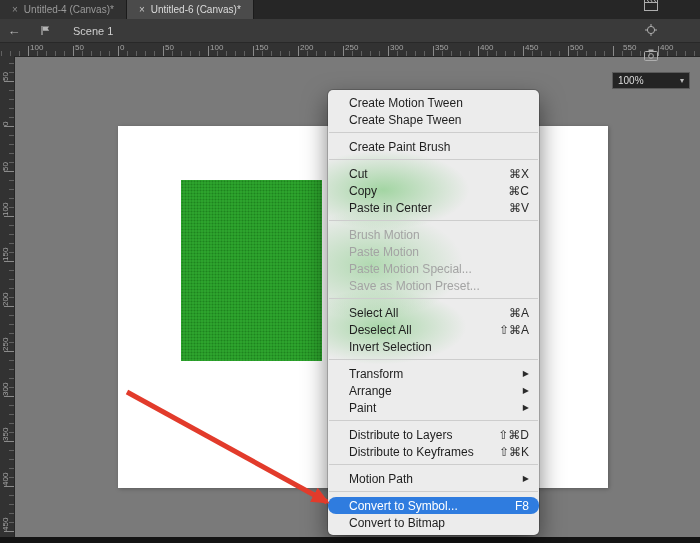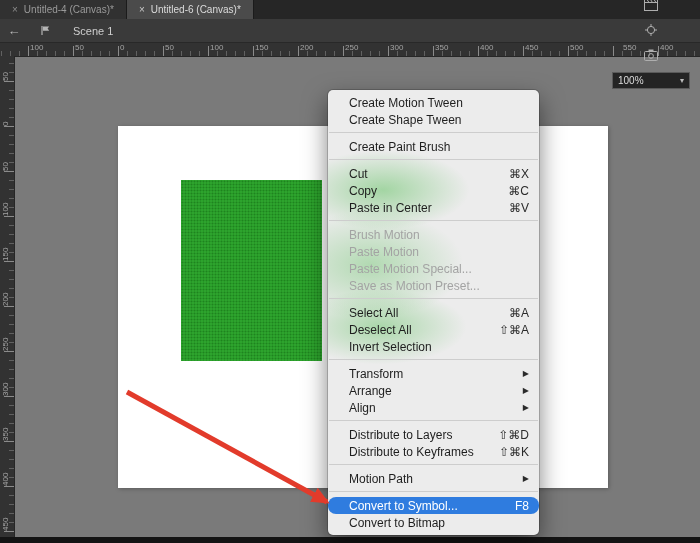--- a/index.html
+++ b/index.html
@@ -236,21 +236,21 @@
       <div class="menu-sep"></div>
       <div class="menu-item">
         <span class="mi-label">Transform</span>
         <span class="mi-arrow">▶</span>
       </div>
       <div class="menu-item">
         <span class="mi-label">Arrange</span>
         <span class="mi-arrow">▶</span>
       </div>
       <div class="menu-item">
-        <span class="mi-label">Align</span>
+        <span class="mi-label">Paint</span>
         <span class="mi-arrow">▶</span>
       </div>
       <div class="menu-sep"></div>
       <div class="menu-item">
         <span class="mi-label">Distribute to Layers</span>
         <span class="mi-shortcut">⇧⌘D</span>
       </div>
       <div class="menu-item">
         <span class="mi-label">Distribute to Keyframes</span>
         <span class="mi-shortcut">⇧⌘K</span>

